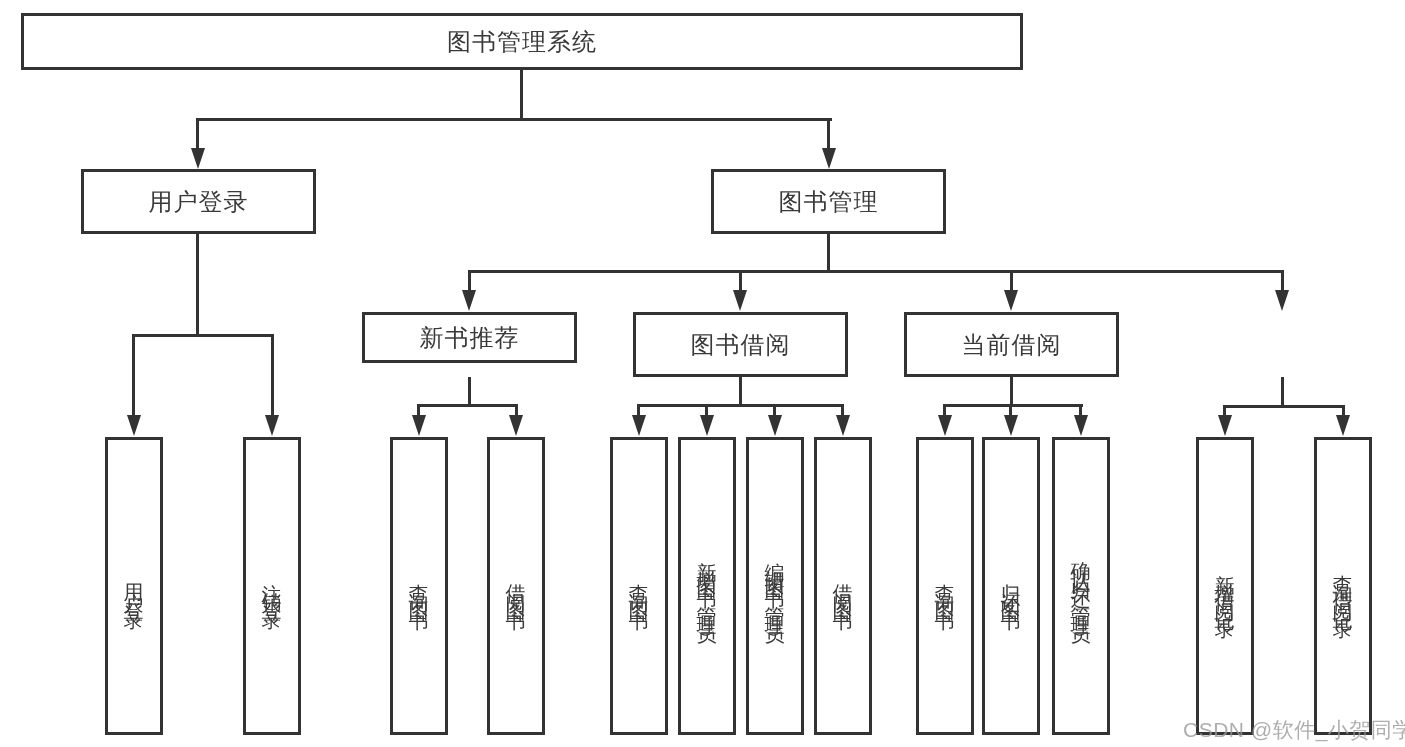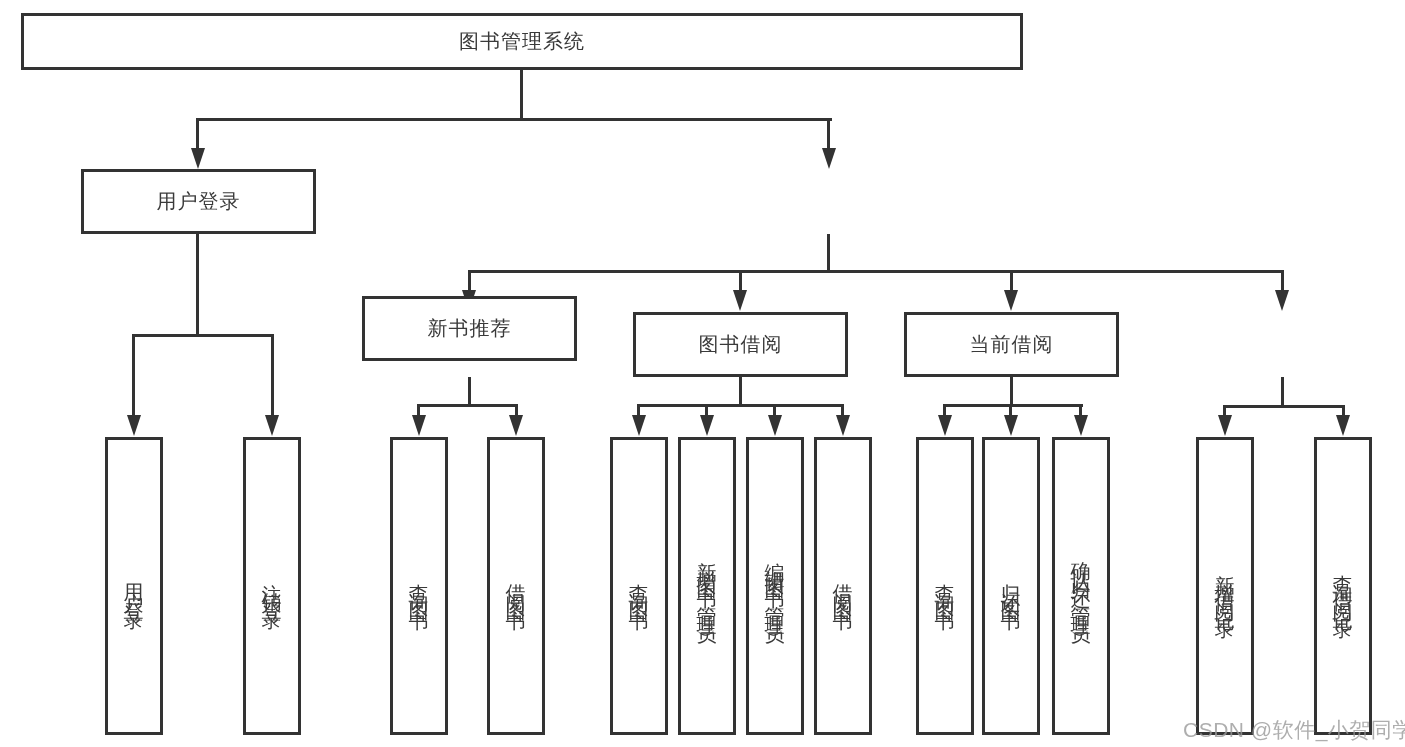--- a/index.html
+++ b/index.html
@@ -7,21 +7,21 @@
     position:relative;width:1405px;height:747px;background:var(--background,#ffffff);
     font-family:"Liberation Sans","DejaVu Sans",sans-serif;overflow:hidden;
     color:var(--text,#3a3a3a);
   }
   .box{
     position:absolute;box-sizing:border-box;background:#fff;
     border:3px solid var(--box_border,#333333);
     display:flex;align-items:center;justify-content:center;
     color:var(--text,#3a3a3a);
   }
-  .hbox{font-size:20px;letter-spacing:1px;white-space:nowrap;}
+  .hbox{font-size:24px;letter-spacing:1px;white-space:nowrap;}
   .vbox{
     width:58px;height:298px;top:437px;
     writing-mode:vertical-rl;text-orientation:mixed;
     font-size:20px;letter-spacing:9px;line-height:1;
     padding:6px 0;
   }
   .line{position:absolute;background:var(--line,#333333);}
   .vline{width:3px;}
   .hline{height:3px;}
   .arrow{
@@ -47,40 +47,43 @@
   <div class="line vline" style="left:520px;top:70px;height:50px;"></div>
   <div class="line hline" style="left:196px;top:118px;width:636px;"></div>
   <div class="line vline" style="left:196px;top:118px;height:32px;"></div>
   <div class="arrow" style="left:191px;top:148px;"></div>
   <div class="line vline" style="left:827px;top:118px;height:32px;"></div>
   <div class="arrow" style="left:822px;top:148px;"></div>
 
   <div class="box hbox" style="left:81px;top:169px;width:235px;height:65px;">
     <span>用户登录</span>
   </div>
+  <div class="box hbox" style="left:711px;top:169px;width:235px;height:65px;">
+    <span>图书管理</span>
+  </div>
 
   <div class="line vline" style="left:196px;top:234px;height:103px;"></div>
   <div class="line hline" style="left:132px;top:334px;width:142px;"></div>
   <div class="line vline" style="left:132px;top:334px;height:84px;"></div>
   <div class="arrow" style="left:127px;top:415px;"></div>
   <div class="line vline" style="left:271px;top:334px;height:84px;"></div>
   <div class="arrow" style="left:265px;top:415px;"></div>
 
   <div class="line vline" style="left:827px;top:234px;height:38px;"></div>
   <div class="line hline" style="left:468px;top:270px;width:816px;"></div>
   <div class="line vline" style="left:468px;top:270px;height:26px;"></div>
   <div class="arrow" style="left:462px;top:290px;"></div>
   <div class="line vline" style="left:739px;top:270px;height:26px;"></div>
   <div class="arrow" style="left:733px;top:290px;"></div>
   <div class="line vline" style="left:1010px;top:270px;height:26px;"></div>
   <div class="arrow" style="left:1004px;top:290px;"></div>
   <div class="line vline" style="left:1281px;top:270px;height:26px;"></div>
   <div class="arrow" style="left:1275px;top:290px;"></div>
 
-  <div class="box hbox" style="left:362px;top:296px;width:215px;height:65px;">
+  <div class="box hbox" style="left:362px;top:312px;width:215px;height:51px;">
     <span>新书推荐</span>
   </div>
   <div class="box hbox" style="left:633px;top:312px;width:215px;height:65px;">
     <span>图书借阅</span>
   </div>
   <div class="box hbox" style="left:904px;top:312px;width:215px;height:65px;">
     <span>当前借阅</span>
   </div>
 
   <div class="line vline" style="left:468px;top:377px;height:30px;"></div>

